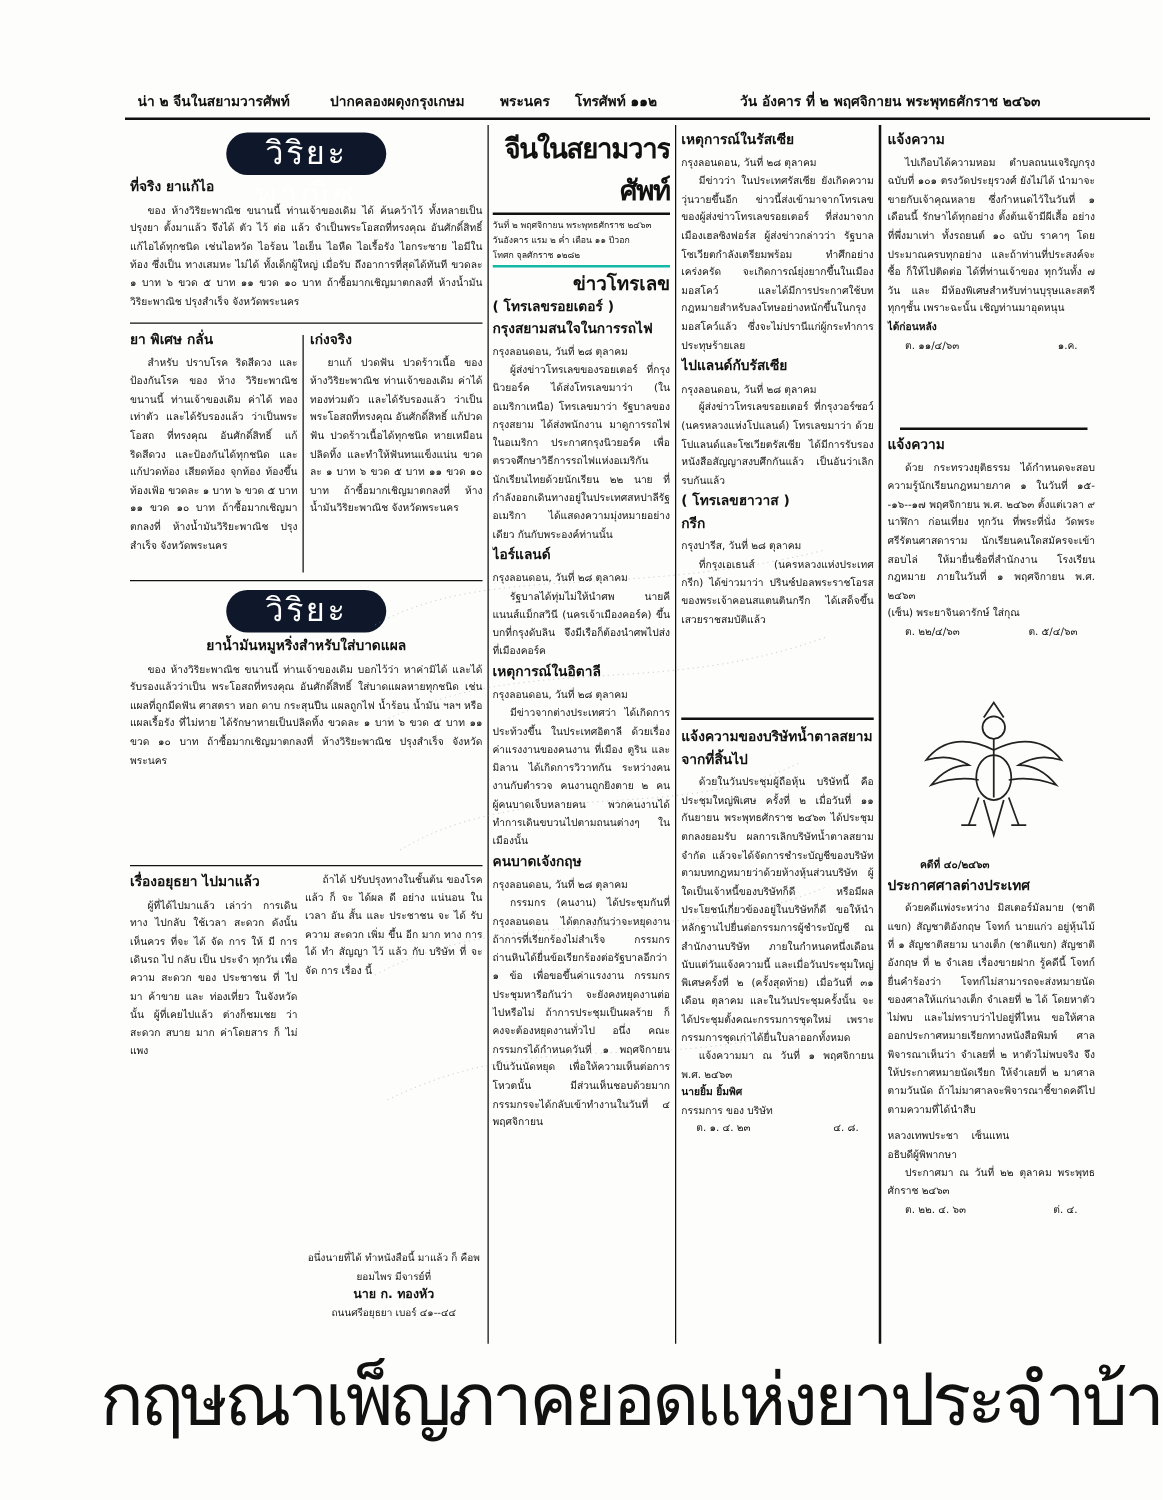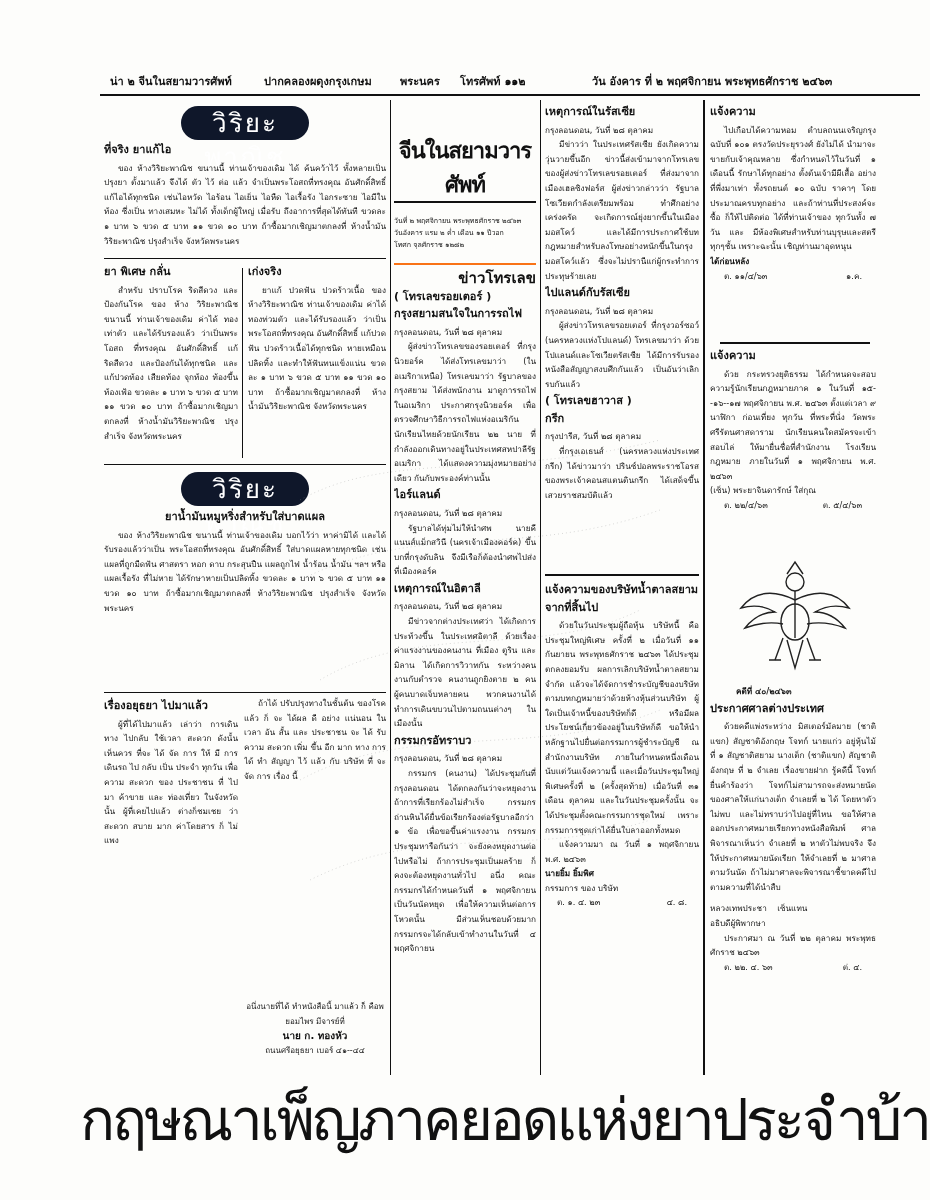--- a/index.html
+++ b/index.html
@@ -7,21 +7,21 @@
   .page{position:absolute;left:0;top:0;width:930px;height:1200px;background:#fdfdfb;}
   .masthead{position:absolute;left:110px;top:68px;width:820px;height:22px;font-size:11px;font-weight:bold;white-space:nowrap;}
   .masthead span{position:absolute;top:4px;}
   .rule{position:absolute;background:#111;}
   .col{position:absolute;font-size:8.2px;line-height:14.6px;text-align:justify;overflow:hidden;}
   .col p{margin:0;text-indent:14px;}
   .banner{background:#0f172a;color:#fff;font-family:"DejaVu Serif",serif;font-size:26px;border-radius:18px;text-align:center;letter-spacing:2px;}
   .h2{font-size:13px;font-weight:bold;text-align:right;margin:4px 0;}
   .h3{font-size:11px;font-weight:bold;text-align:left;margin:3px 0;}
   .center{}
-  .title-logo{font-family:"DejaVu Serif",serif;font-size:30px;font-weight:bold;text-align:center;letter-spacing:-1px;line-height:40px;margin-top:31px;}
+  .title-logo{font-family:"DejaVu Serif",serif;font-size:30px;font-weight:bold;text-align:right;letter-spacing:-1px;line-height:40px;}
   .footer-ad{position:absolute;left:80px;top:1080px;width:780px;height:80px;font-family:"DejaVu Sans",sans-serif;font-size:58px;letter-spacing:-3px;line-height:80px;white-space:nowrap;}
   .noise{position:absolute;pointer-events:none;}
   .emblem{position:absolute;}
 </style>
 </head>
 <body>
 
 <div class="page">
 
   <div class="masthead">
@@ -73,37 +73,37 @@
     <p>ถ้าได้ ปรับปรุงทางในชั้นต้น ของโรค แล้ว ก็ จะ ได้ผล ดี อย่าง แน่นอน ใน เวลา อัน สั้น และ ประชาชน จะ ได้ รับ ความ สะดวก เพิ่ม ขึ้น อีก มาก ทาง การ ได้ ทำ สัญญา ไว้ แล้ว กับ บริษัท ที่ จะ จัด การ เรื่อง นี้</p>
   </div>
   <div class="col" style="left:244px;top:1000px;width:142px;height:64px;text-align:center">
     <div style="font-size:8px">อนึ่งนายที่ได้ ทำหนังสือนี้ มาแล้ว ก็ คือพยอมไพร มีจารย์ที่</div>
     <div style="font-size:10px;font-weight:bold">นาย ก. ทองหัว</div>
     <div style="font-size:8px">ถนนศรีอยุธยา เบอร์ ๔๑--๔๔</div>
   </div>
 
   <div class="col" style="left:394px;top:102px;width:142px;height:960px">
     <div class="title-logo" style="font-size:22px;line-height:34px;border-bottom:2px solid #111">จีนในสยามวารศัพท์</div>
-    <div class="center" style="font-size:7px;line-height:12px;border-bottom:2px solid #f97316;padding:12px 0">
+    <div class="center" style="font-size:7px;line-height:12px;border-bottom:2px solid #14b8a6;padding:2px 0">
       <div>วันที่ ๒ พฤศจิกายน พระพุทธศักราช ๒๔๖๓</div>
       <div>วันอังคาร แรม ๒ ค่ำ เดือน ๑๑ ปีวอก</div>
       <div>โทศก จุลศักราช ๑๒๘๒</div>
     </div>
     <div class="h2" style="font-size:15px;margin-top:6px">ข่าวโทรเลข</div>
     <div class="h3">( โทรเลขรอยเตอร์ )</div>
     <div class="h3">กรุงสยามสนใจในการรถไฟ</div>
     <div class="center">กรุงลอนดอน, วันที่ ๒๘ ตุลาคม</div>
     <p>ผู้ส่งข่าวโทรเลขของรอยเตอร์ ที่กรุงนิวยอร์ค ได้ส่งโทรเลขมาว่า (ในอเมริกาเหนือ) โทรเลขมาว่า รัฐบาลของกรุงสยาม ได้ส่งพนักงาน มาดูการรถไฟในอเมริกา ประกาศกรุงนิวยอร์ค เพื่อตรวจศึกษาวิธีการรถไฟแห่งอเมริกัน นักเรียนไทยด้วยนักเรียน ๒๒ นาย ที่กำลังออกเดินทางอยู่ในประเทศสหปาลีรัฐอเมริกา ได้แสดงความมุ่งหมายอย่างเดียว กันกับพระองค์ท่านนั้น</p>
     <div class="h3">ไอร์แลนด์</div>
     <div class="center">กรุงลอนดอน, วันที่ ๒๘ ตุลาคม</div>
     <p>รัฐบาลได้ทุ่มไม่ให้นำศพ นายคีแนนส์แม็กสวินี (นครเจ้าเมืองคอร์ค) ขึ้นบกที่กรุงดับลิน จึงมีเรือก็ต้องนำศพไปส่งที่เมืองคอร์ค</p>
     <div class="h3">เหตุการณ์ในอิตาลี</div>
     <div class="center">กรุงลอนดอน, วันที่ ๒๘ ตุลาคม</div>
     <p>มีข่าวจากต่างประเทศว่า ได้เกิดการประท้วงขึ้น ในประเทศอิตาลี ด้วยเรื่องค่าแรงงานของคนงาน ที่เมือง ตูริน และมิลาน ได้เกิดการวิวาทกัน ระหว่างคนงานกับตำรวจ คนงานถูกยิงตาย ๒ คน ผู้คนบาดเจ็บหลายคน พวกคนงานได้ทำการเดินขบวนไปตามถนนต่างๆ ในเมืองนั้น</p>
-    <div class="h3">กรรมกรอัทราบว</div>
+    <div class="h3">คนบาดเจังกฤษ</div>
     <div class="center">กรุงลอนดอน, วันที่ ๒๘ ตุลาคม</div>
     <p>กรรมกร (คนงาน) ได้ประชุมกันที่กรุงลอนดอน ได้ตกลงกันว่าจะหยุดงาน ถ้าการที่เรียกร้องไม่สำเร็จ กรรมกรถ่านหินได้ยื่นข้อเรียกร้องต่อรัฐบาลอีกว่า ๑ ข้อ เพื่อขอขึ้นค่าแรงงาน กรรมกรประชุมหารือกันว่า จะยังคงหยุดงานต่อไปหรือไม่ ถ้าการประชุมเป็นผลร้าย ก็คงจะต้องหยุดงานทั่วไป อนึ่ง คณะกรรมกรได้กำหนดวันที่ ๑ พฤศจิกายน เป็นวันนัดหยุด เพื่อให้ความเห็นต่อการโหวตนั้น มีส่วนเห็นชอบด้วยมาก กรรมกรจะได้กลับเข้าทำงานในวันที่ ๔ พฤศจิกายน</p>
   </div>
 
   <div class="col" style="left:545px;top:102px;width:154px;height:440px">
     <div class="h3">เหตุการณ์ในรัสเซีย</div>
     <div class="center">กรุงลอนดอน, วันที่ ๒๘ ตุลาคม</div>
     <p>มีข่าวว่า ในประเทศรัสเซีย ยังเกิดความวุ่นวายขึ้นอีก ข่าวนี้ส่งเข้ามาจากโทรเลขของผู้ส่งข่าวโทรเลขรอยเตอร์ ที่ส่งมาจากเมืองเฮลซิงฟอร์ส ผู้ส่งข่าวกล่าวว่า รัฐบาลโซเวียตกำลังเตรียมพร้อม ทำศึกอย่างเคร่งครัด จะเกิดการณ์ยุ่งยากขึ้นในเมืองมอสโคว์ และได้มีการประกาศใช้บทกฎหมายสำหรับลงโทษอย่างหนักขึ้นในกรุงมอสโคว์แล้ว ซึ่งจะไม่ปรานีแก่ผู้กระทำการประทุษร้ายเลย</p>
     <div class="h3">ไปแลนด์กับรัสเซีย</div>
     <div class="center">กรุงลอนดอน, วันที่ ๒๘ ตุลาคม</div>

